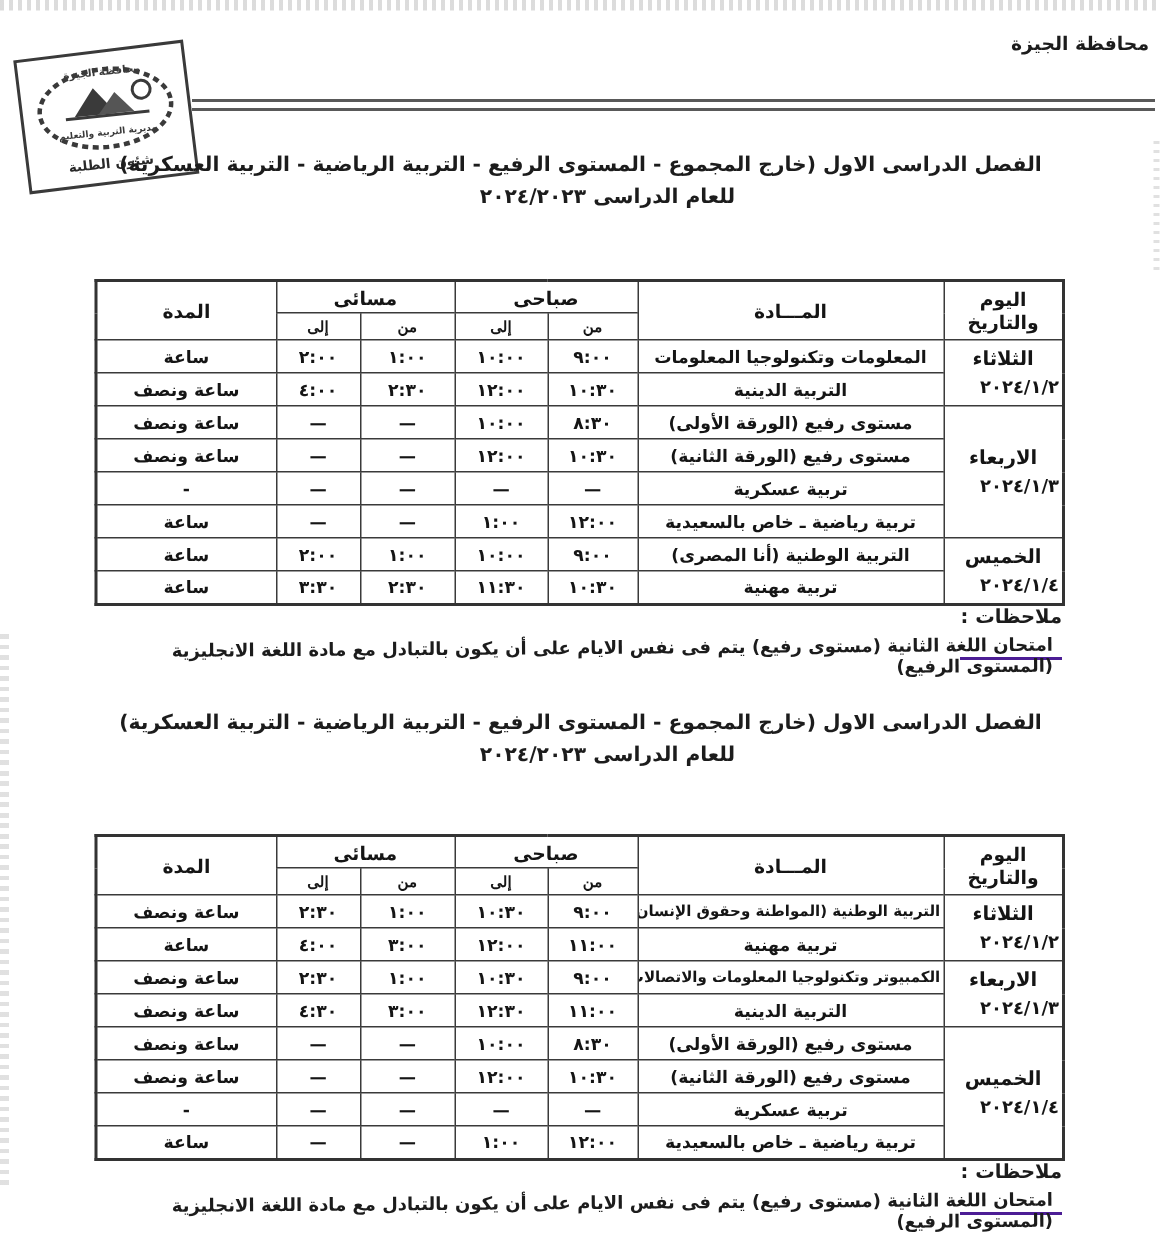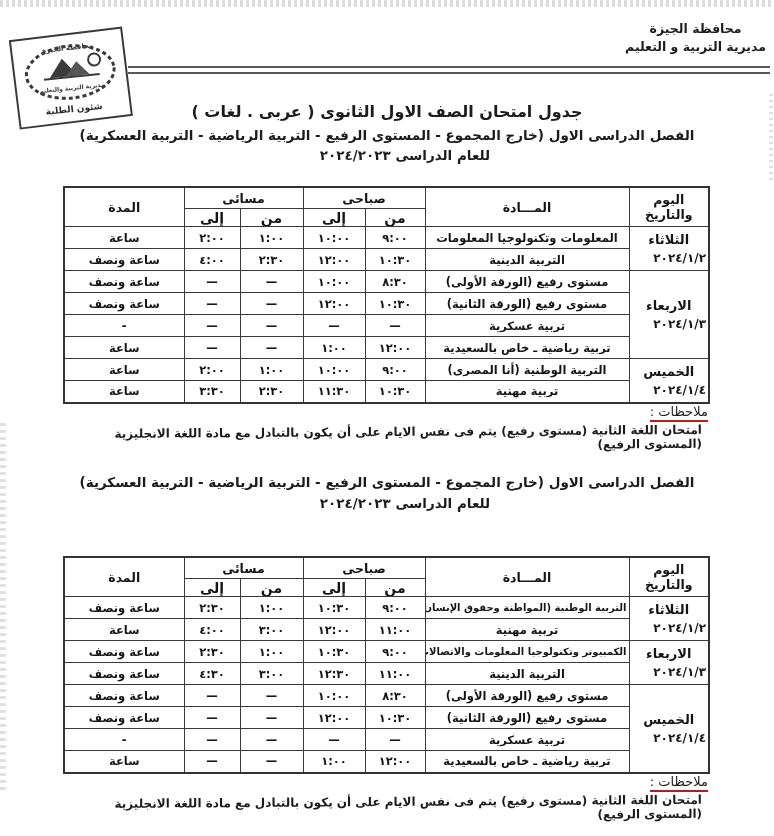--- a/index.html
+++ b/index.html
@@ -32,31 +32,31 @@
   .table-host{position:absolute;left:65px;width:645px;}
   #table-host-0{top:186px;}
   #table-host-1{top:556px;}
 
   table.sched{border-collapse:collapse;table-layout:fixed;width:645px;
     border:2px solid #333;background:transparent;}
   table.sched th,table.sched td{
     border:1px solid #3a3a3a;text-align:center;vertical-align:middle;
     padding:0 2px;font-weight:700;color:#151515;overflow:hidden;}
   table.sched thead tr.h1 th{height:20px;font-size:12.5px;}
-  table.sched thead tr.h2 th{height:17px;font-size:14px;}
+  table.sched thead tr.h2 th{height:17px;font-size:10px;font-family:Liberation Serif, serif;}
   table.sched tbody tr{height:22px;}
   td.time-cell{font-size:11.5px;}
   td.duration-cell{font-size:11.5px;}
   td.subject-cell{font-size:11.5px;white-space:nowrap;}
   td.subject-cell.long{font-size:10px;}
   td.day-cell{font-size:13px;line-height:1.5;}
   td.day-cell .date{font-size:12px;letter-spacing:1px;text-align:right;}
 
-  .notes-label{position:absolute;right:66px;font-size:13px;font-weight:400;
-    border-bottom:2px solid #b91c1c;padding-bottom:1px;}
+  .notes-label{position:absolute;right:66px;font-size:13px;font-weight:700;
+    border-bottom:2px solid #4c1d95;padding-bottom:19px;}
   #notes-label-1{top:404px;}
   #notes-label-2{top:774px;}
   .note-line{position:absolute;right:72px;width:630px;text-align:right;
     font-size:12px;font-weight:700;transform:rotate(-0.4deg);}
   #note-1{top:425px;}
   #note-2{top:795px;}
 </style>
 </head>
 <body>
 
@@ -73,27 +73,25 @@
     <polygon points="54,48 66,34 78,48" fill="#555"></polygon>
     <circle cx="84" cy="34" r="6" fill="none" stroke="#3a3a3a" stroke-width="2"></circle>
     <line x1="32" y1="49" x2="88" y2="49" stroke="#3a3a3a" stroke-width="2"></line>
     <text x="59" y="22" text-anchor="middle" font-size="7" font-weight="bold" fill="#3a3a3a">محافظة الجيزة</text>
     <text x="59" y="62" text-anchor="middle" font-size="6" font-weight="bold" fill="#3a3a3a">مديرية التربية والتعليم</text>
     <text x="59" y="84" text-anchor="middle" font-size="9" font-weight="bold" fill="#2a2a2a">شئون الطلبة</text>
   </svg>
 
   <div class="org-header">
     <div>محافظة الجيزة</div>
-    <div>مديرية التربية و التعليم</div>
   </div>
 
   <div class="sep"></div>
 
   <div class="title-block" id="title1">
-    <div class="t1">جدول امتحان الصف الاول الثانوى ( عربى . لغات )</div>
     <div class="t2">الفصل الدراسى الاول (خارج المجموع - المستوى الرفيع - التربية الرياضية - التربية العسكرية)</div>
     <div class="t3">للعام الدراسى ٢٠٢٤/٢٠٢٣</div>
   </div>
 
   <div class="table-host" id="table-host-0">
       <table class="sched" dir="rtl">
         <colgroup>
           <col style="width:80px">
           <col style="width:204px">
           <col style="width:60px">

